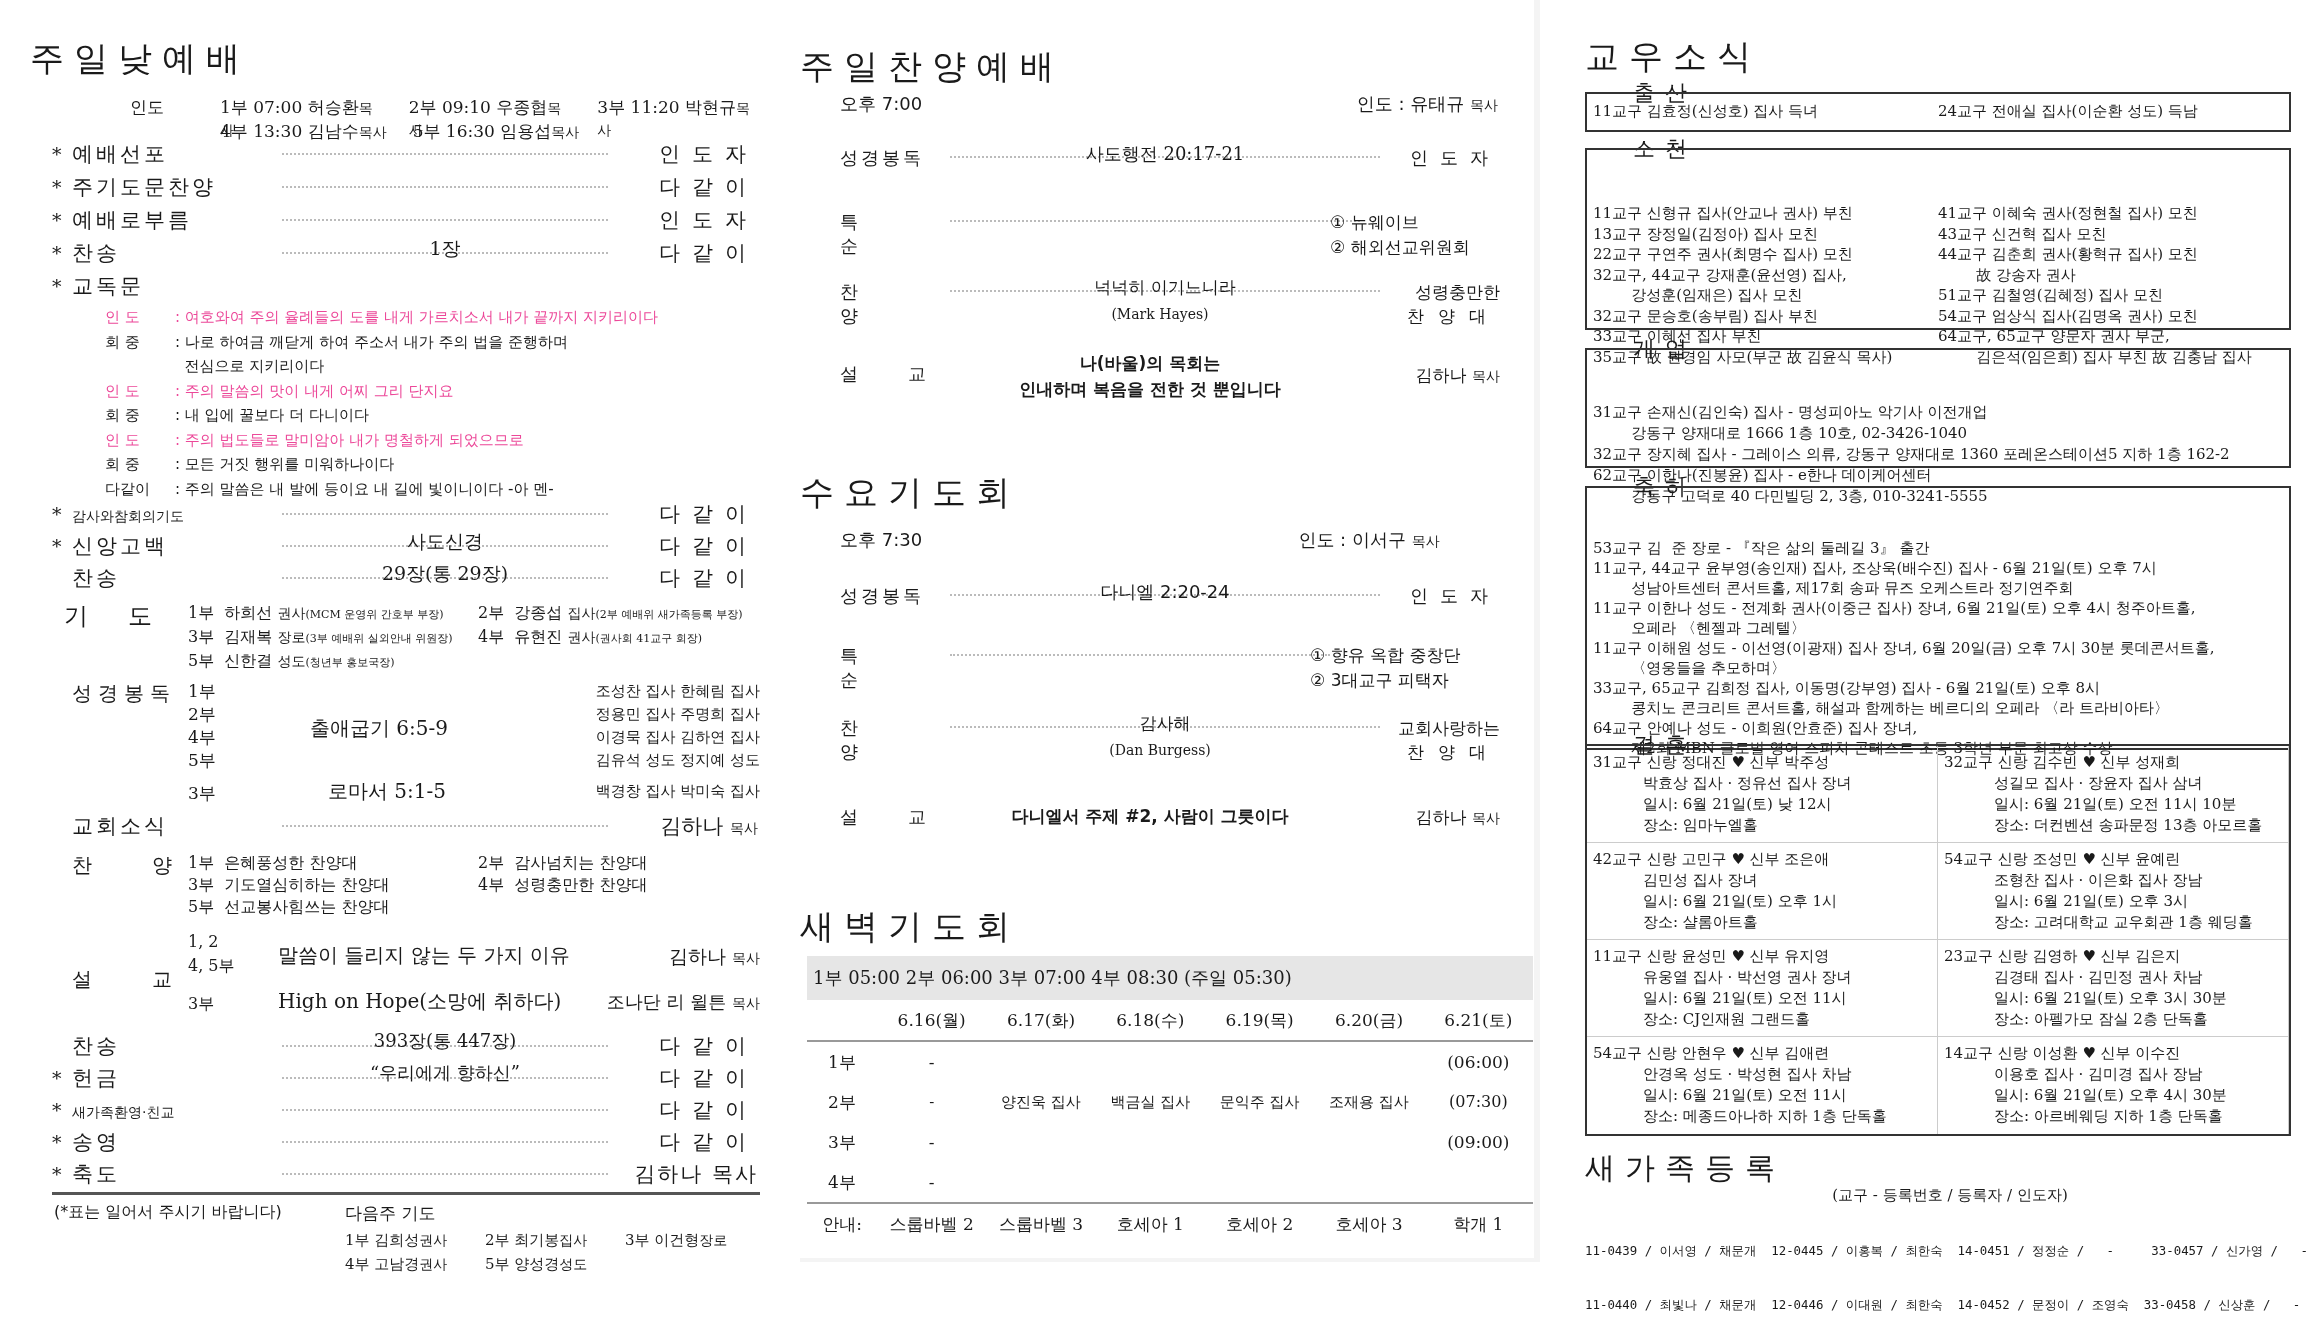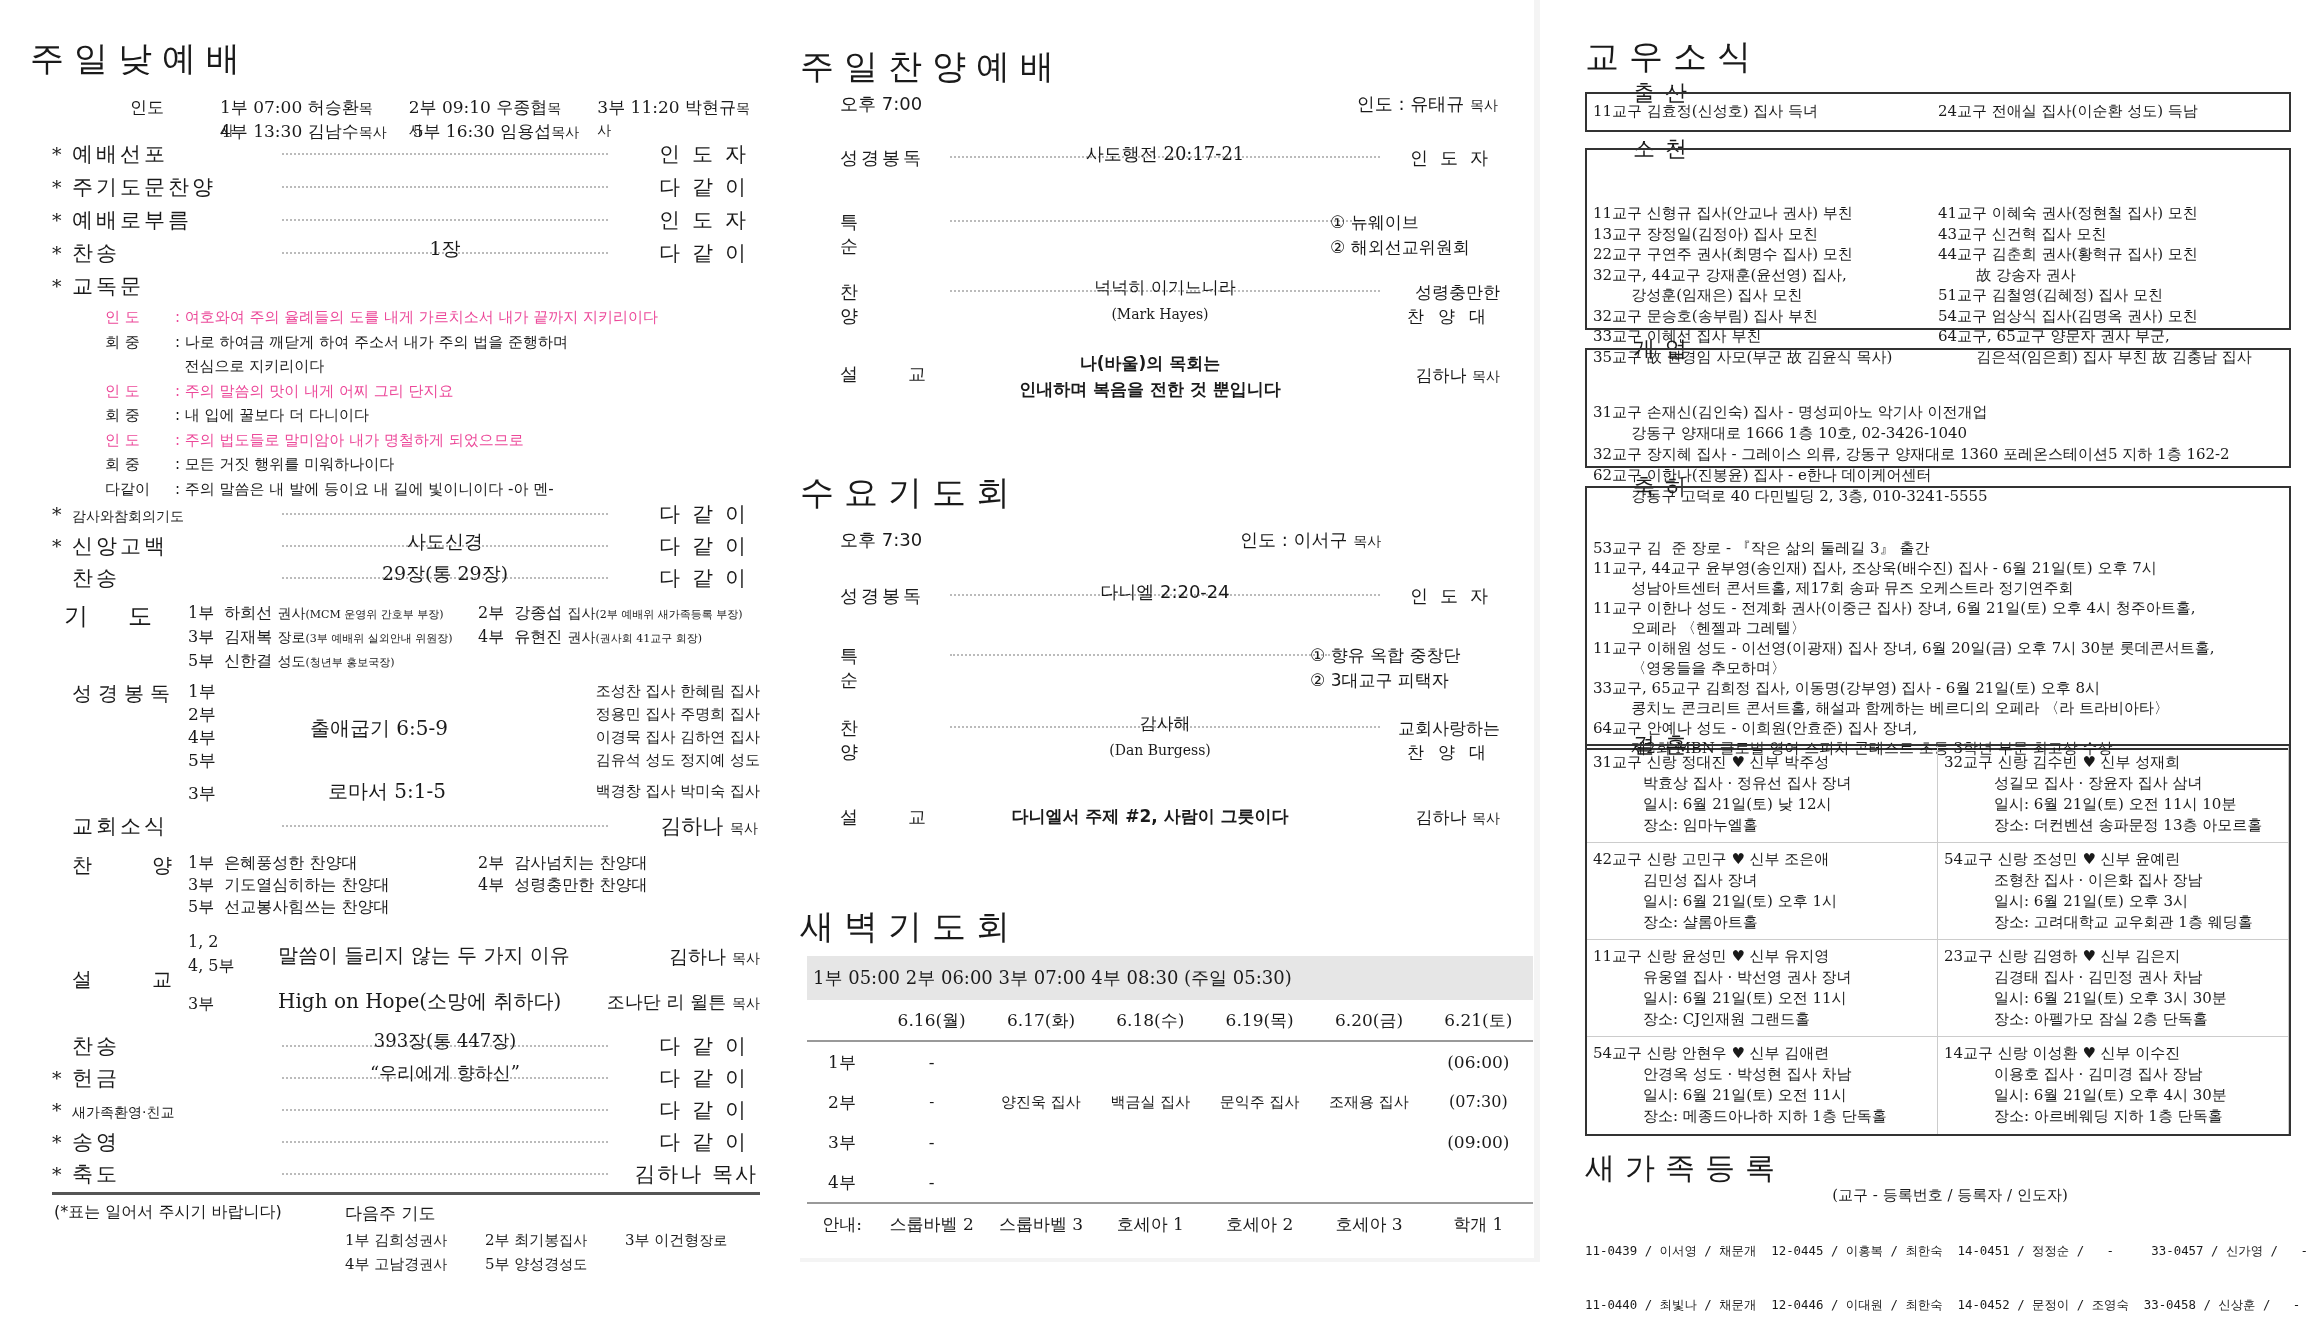--- a/index.html
+++ b/index.html
@@ -269,21 +269,21 @@
   </div>
   <div class="abs sans" style="top:362px;left:40px;font-size:18px;letter-spacing:50px">설교</div>
   <div class="abs sans bold" style="top:350px;left:120px;width:460px;text-align:center;font-size:17px;line-height:26px">
     <div>나(바울)의 목회는</div>
     <div>인내하며 복음을 전한 것 뿐입니다</div>
   </div>
   <div class="abs sans" style="top:364px;left:580px;width:120px;text-align:right;font-size:17px"><span>김하나</span> <span class="small">목사</span></div>
 
   <h1 class="title abs" style="top:470px;left:0;width:740px">수요기도회</h1>
   <div class="abs sans" style="top:528px;left:40px;font-size:18px">오후 7:30</div>
-  <div class="abs sans" style="top:528px;left:440px;width:258px;text-align:left;font-size:18px"><span>인도 : 이서구</span> <span class="small">목사</span></div>
+  <div class="abs sans" style="top:528px;left:440px;width:258px;text-align:center;font-size:18px"><span>인도 : 이서구</span> <span class="small">목사</span></div>
   <div class="abs" style="top:584px;left:40px;width:660px">
     <div class="row">
         <span class="lbl" style="width:100px;font-size:18px">성경봉독</span>
         <span class="dots">
           <span class="center-text sans" style="top:-14px;font-size:18px">다니엘 2:20-24</span>
         </span>
         <span class="who" style="width:110px;font-size:18px">인도자</span>
       </div>
   </div>
   <div class="abs" style="top:644px;left:40px;width:500px">

